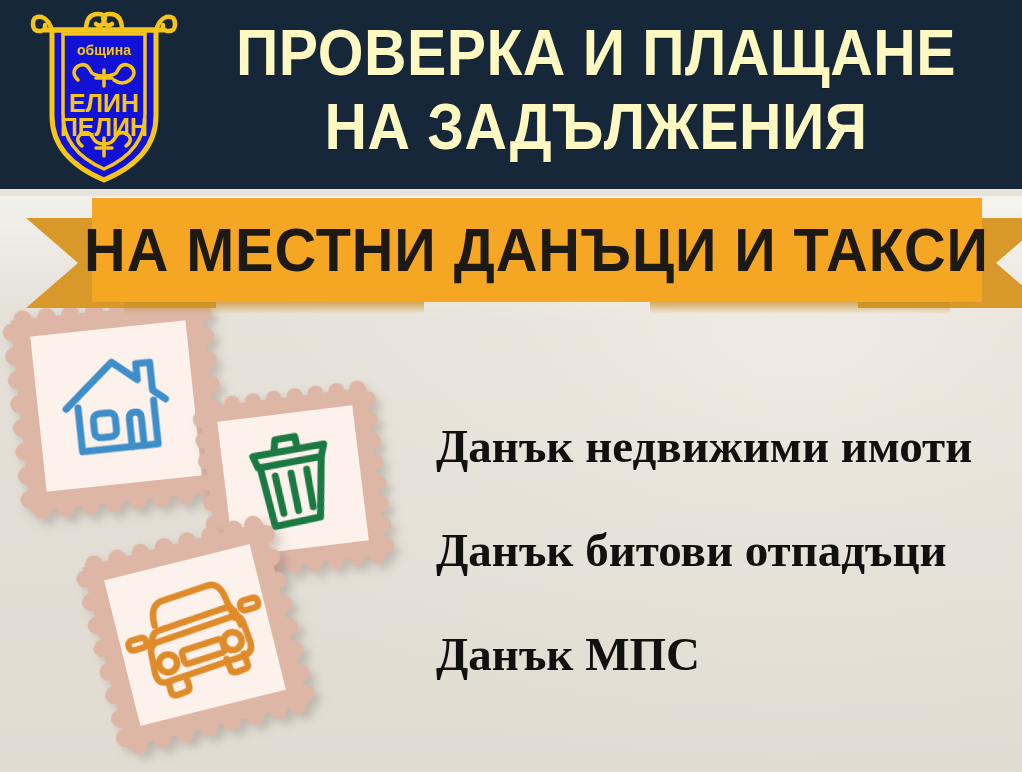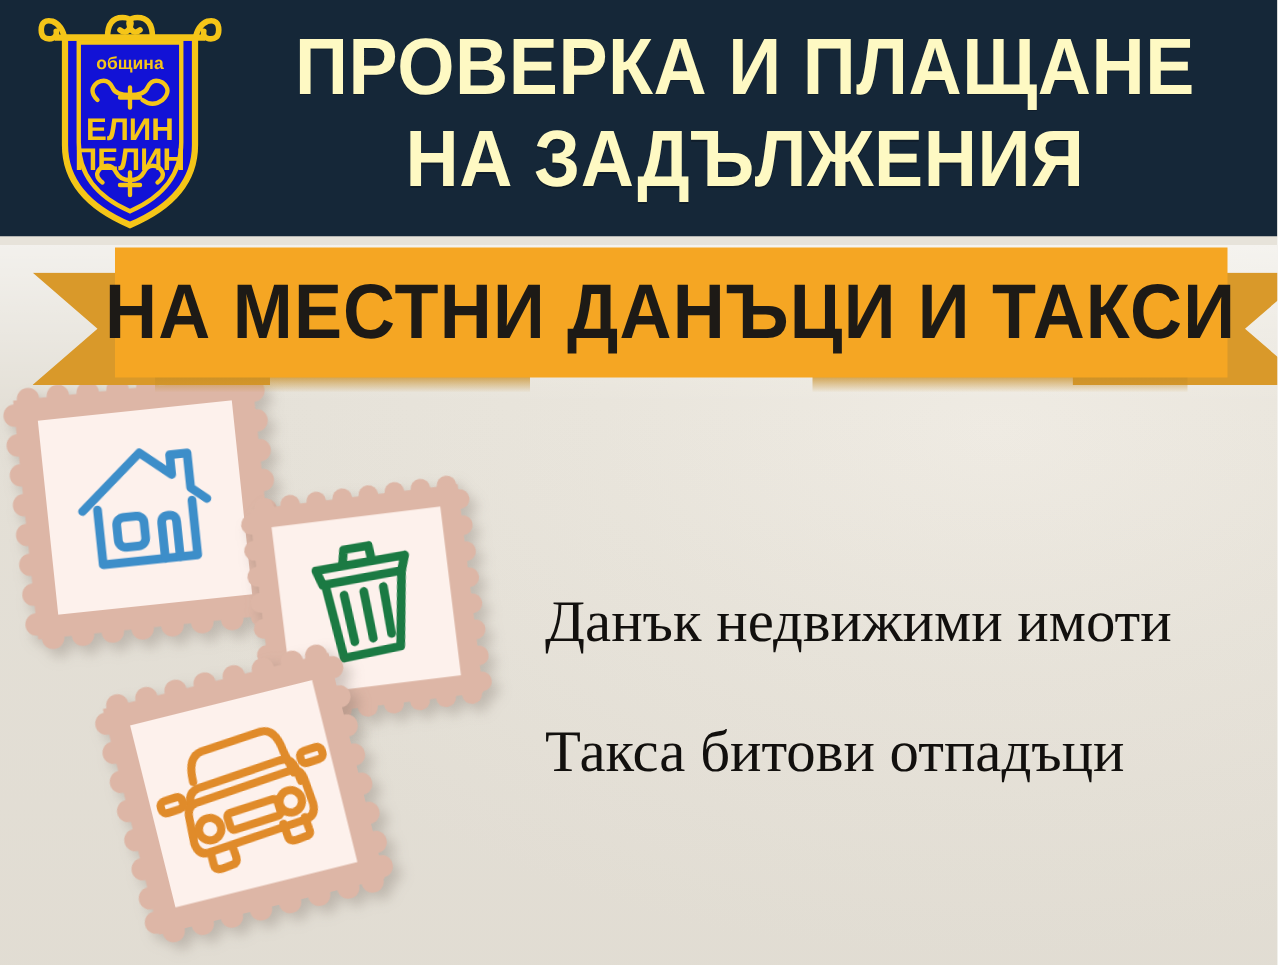--- a/index.html
+++ b/index.html
@@ -152,22 +152,23 @@
   
   .list {
     position: absolute;
     left: 398px;
     top: 420px;
     width: 610px;
     z-index: 4;
   }
   .list-item {
     display: flex;
-    align-items: flex-end;
+    align-items: flex-start;
     height: 104px;
+    font-weight: bold;
   }
   .bullet {
     width: 20px;
     height: 24px;
     flex: 0 0 20px;
     margin-right: 18px;
     margin-top: 4px;
   }
   .bullet-shape {
     width: 20px;
@@ -416,19 +417,25 @@
       <span class="bullet">
         <span class="bullet-shape"></span>
       </span>
       <span class="list-label">Данък недвижими имоти</span>
     </div>
 
     <div class="list-item">
       <span class="bullet">
         <span class="bullet-shape"></span>
       </span>
-      <span class="list-label">Такса битови отпадъци</span>
-    </div>
-
+      <span class="list-label">Данък битови отпадъци</span>
+    </div>
+
+    <div class="list-item">
+      <span class="bullet">
+        <span class="bullet-shape"></span>
+      </span>
+      <span class="list-label">Данък МПС</span>
+    </div>
 
   </div>
 
 </div>
 
 </body></html>

